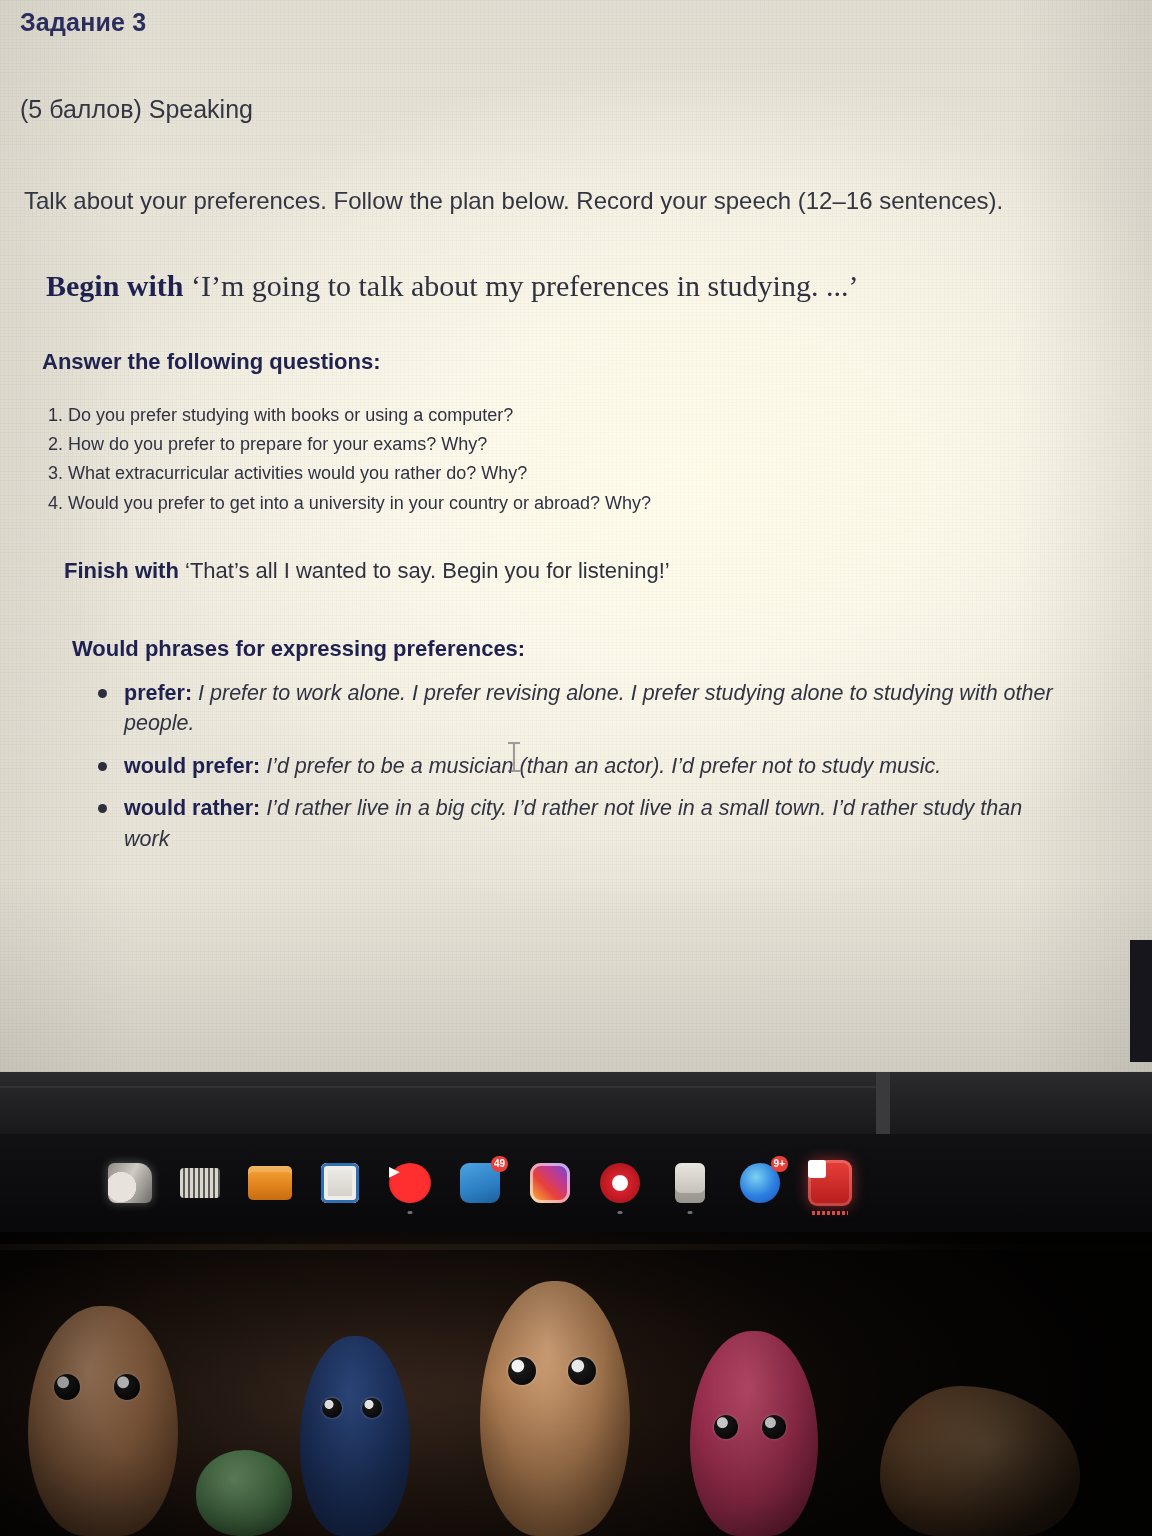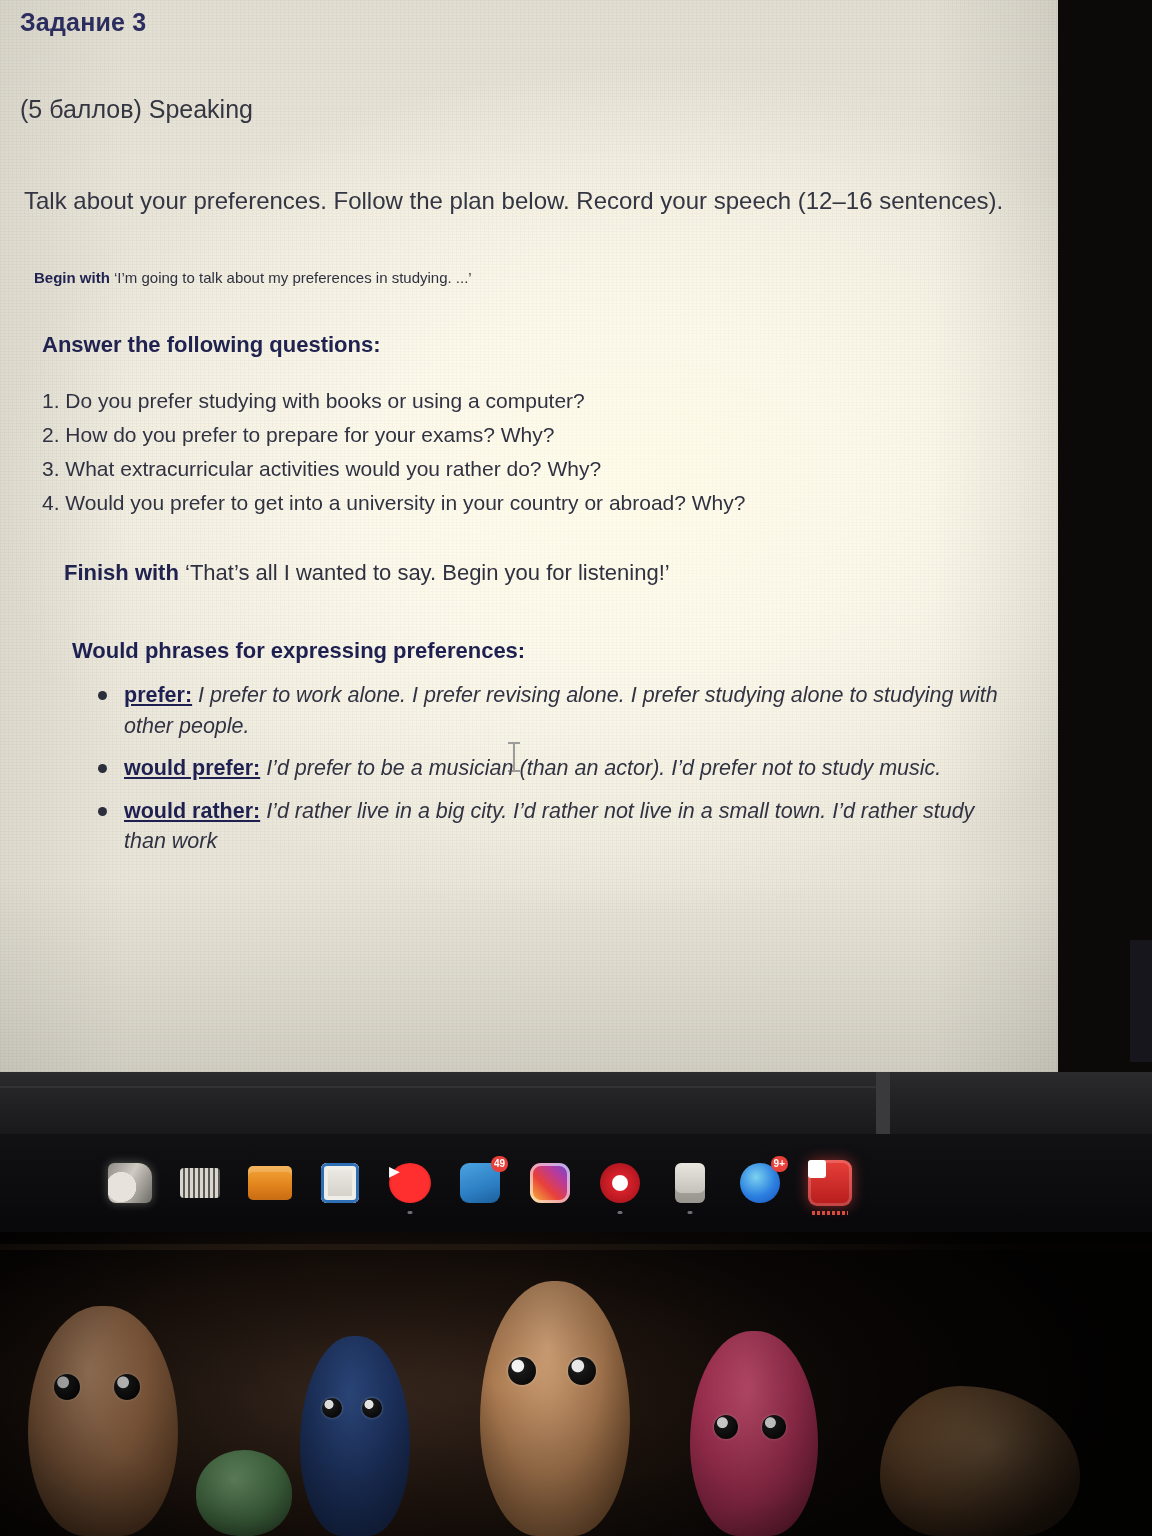--- a/index.html
+++ b/index.html
@@ -14,21 +14,21 @@
     position: relative;
     width: 1152px; height: 1536px;
     overflow: hidden;
     background: #0b0a09;
   }
 
   
   .screen {
     position: absolute;
     left: 0; top: 0;
-    width: 1058px; height: 1072px;
+    width: 1152px; height: 1072px;
     background:
       radial-gradient(ellipse 620px 420px at 58% 46%, #fffdf4 0%, #fbf8ee 42%, #f2eee2 75%, #e9e5d9 100%);
     overflow: hidden;
   }
   
   .screen::before {
     content: "";
     position: absolute; inset: 0;
     background-image:
       repeating-linear-gradient(90deg, rgba(180,175,140,0.085) 0px, rgba(180,175,140,0.085) 1px, rgba(255,255,255,0) 1px, rgba(255,255,255,0) 4px),
@@ -68,39 +68,41 @@
   }
   .intro {
     font-size: 24px;
     line-height: 1.38;
     color: #333543;
     margin: 60px 0 0 4px;
     text-align: justify;
     max-width: 1080px;
   }
   .begin {
-    font-size: 15px;
-    margin: 52px 0 0 14px;
+    font-size: 30px;
+    margin: 52px 0 0 26px;
     color: #2f3140;
+    font-family: Liberation Serif, serif;
   }
   .begin b { color: #1f2150; }
 
   .qblock {
     margin: 46px 0 0 22px;
   }
   .qhead {
     font-size: 22px;
     font-weight: bold;
     color: #20224f;
     margin-bottom: 26px;
   }
   .qitem {
-    font-size: 21px;
+    font-size: 18px;
     line-height: 1.62;
     color: #303242;
+    margin-left: 6px;
   }
   .finish {
     font-size: 22px;
     margin: 40px 0 0 44px;
     color: #2f3140;
   }
   .finish b { color: #20224f; }
 
   .phrases-head {
     font-size: 22px;
@@ -122,21 +124,21 @@
     max-width: 940px;
   }
   ul.phrases li::before {
     content: "";
     position: absolute;
     left: -26px; top: 11px;
     width: 9px; height: 9px;
     border-radius: 50%;
     background: #2c2e3c;
   }
-  ul.phrases li b { color: #1d2050; text-decoration: underline; }
+  ul.phrases li b { color: #1d2050; }
   .ital { font-style: italic; }
 
   
   .caret {
     position: absolute;
     left: 508px; top: 742px;
     width: 12px; height: 30px;
     z-index: 4;
     opacity: .55;
   }

